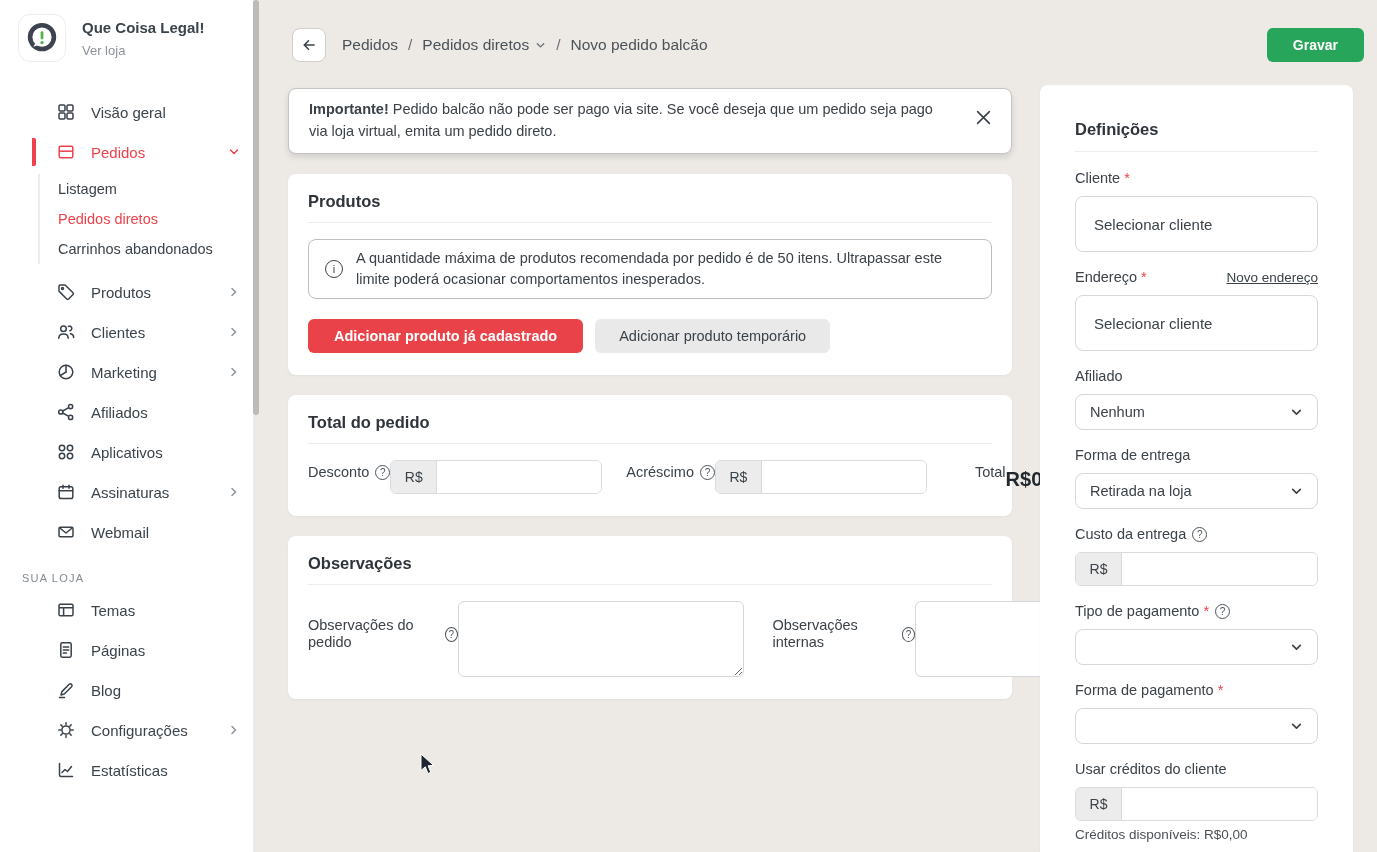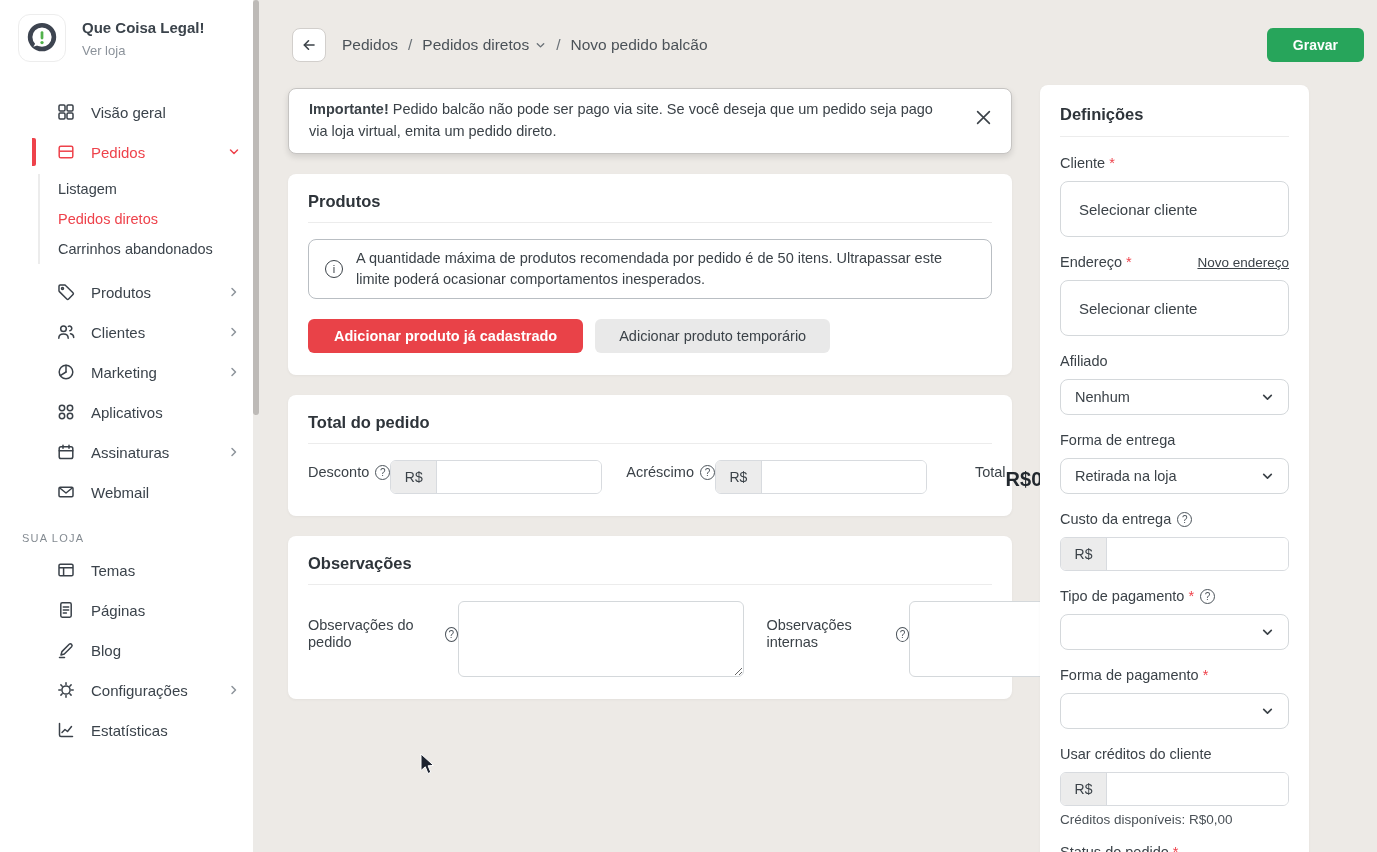--- a/index.html
+++ b/index.html
@@ -55,25 +55,25 @@
   .total-row { margin-top:16px; display:flex; gap:24px; }
   .fcol { display:flex; flex-direction:row; }
   .flabel { font-size:14.5px; line-height:17px; color:#3b4248; margin-bottom:9px; display:flex; align-items:center; }
   .help { margin-left:6px; width:15px; height:15px; border:1.2px solid #4c545b; border-radius:50%; display:inline-flex; align-items:center; justify-content:center; font-size:10px; color:#4c545b; cursor:pointer; }
   .money { display:flex; height:34px; border:1px solid #d8dbdf; border-radius:6px; overflow:hidden; background:#fff; }
   .money .prefix { width:46px; background:#ececec; border-right:1px solid #d8dbdf; display:flex; align-items:center; justify-content:center; font-size:14px; color:#3b4248; }
   .money input { flex:1; border:none; outline:none; font-family:inherit; font-size:14px; padding:0 10px; min-width:0; }
   .w212 { width:212px; }
   .total-block { margin-left:24px; }
   .total-value { font-size:20px; font-weight:bold; color:#22282e; margin-top:8px; }
-  .notes-row { margin-top:16px; display:flex; gap:22px; }
+  .notes-row { margin-top:16px; display:flex; gap:28px; }
   .notes-row textarea { width:330px; height:76px; border:1px solid #d4d8db; border-radius:6px; resize:both; font-family:inherit; font-size:14px; padding:8px 10px; outline:none; }
 
   
-  .panel { position:absolute; left:780px; top:85px; width:269px; height:767px; background:#fff; border-radius:8px 8px 0 0; padding:20px; overflow:hidden; box-shadow:0 1px 3px rgba(60,60,60,.05); }
+  .panel { position:absolute; left:780px; top:85px; width:313px; height:767px; background:#fff; border-radius:8px 8px 0 0; padding:35px; overflow:hidden; box-shadow:0 1px 3px rgba(60,60,60,.05); }
   .panel-title { font-size:16.5px; font-weight:bold; color:#2e343a; padding-bottom:12px; border-bottom:1px solid #ececec; margin-bottom:18px; }
   .req { color:#ee424b; margin-left:4px; }
   .label-row { display:flex; align-items:center; justify-content:space-between; margin-bottom:9px; }
   .label-row .flabel { margin-bottom:0; }
   .link { font-size:13.5px; color:#3b4248; text-decoration:underline; cursor:pointer; }
   .bigselect { height:56px; border:1px solid #d4d8db; border-radius:8px; display:flex; align-items:center; padding:0 18px; font-size:15px; color:#3b4248; margin-bottom:17px; cursor:pointer; }
   .select { height:36px; border:1px solid #d4d8db; border-radius:8px; display:flex; align-items:center; justify-content:space-between; padding:0 14px 0 14px; font-size:14.5px; color:#3b4248; margin-bottom:17px; cursor:pointer; }
   .select .chevd { display:flex; color:#3b4248; }
   .panel .money { margin-bottom:17px; }
   .helper { font-size:13.5px; color:#4a5157; margin:-11px 0 17px; }
@@ -179,20 +179,31 @@
             </svg>
         </span>
         <span>Marketing</span>
         <span class="chev">
           <svg width="12" height="12" viewBox="0 0 12 12" fill="none" stroke="currentColor" stroke-width="1.5" stroke-linecap="round" stroke-linejoin="round">
               <polyline points="4,2.5 7.5,6 4,9.5"></polyline>
             </svg>
         </span>
       </div>
 
+      <div class="nav-item">
+        <span class="nicon">
+          <svg viewBox="0 0 20 20" fill="none" stroke="currentColor" stroke-width="1.5">
+              <circle cx="4.8" cy="10" r="2.1"></circle>
+              <circle cx="14.6" cy="4.6" r="2.1"></circle>
+              <circle cx="14.6" cy="15.4" r="2.1"></circle>
+              <path d="M6.7 9 L12.8 5.6 M6.7 11 L12.8 14.4"></path>
+            </svg>
+        </span>
+        <span>Afiliados</span>
+      </div>
 
       <div class="nav-item">
         <span class="nicon">
           <svg viewBox="0 0 20 20" fill="none" stroke="currentColor" stroke-width="1.5">
               <circle cx="6" cy="6" r="2.7"></circle>
               <circle cx="14" cy="6" r="2.7"></circle>
               <circle cx="6" cy="14" r="2.7"></circle>
               <circle cx="14" cy="14" r="2.7"></circle>
             </svg>
         </span>

